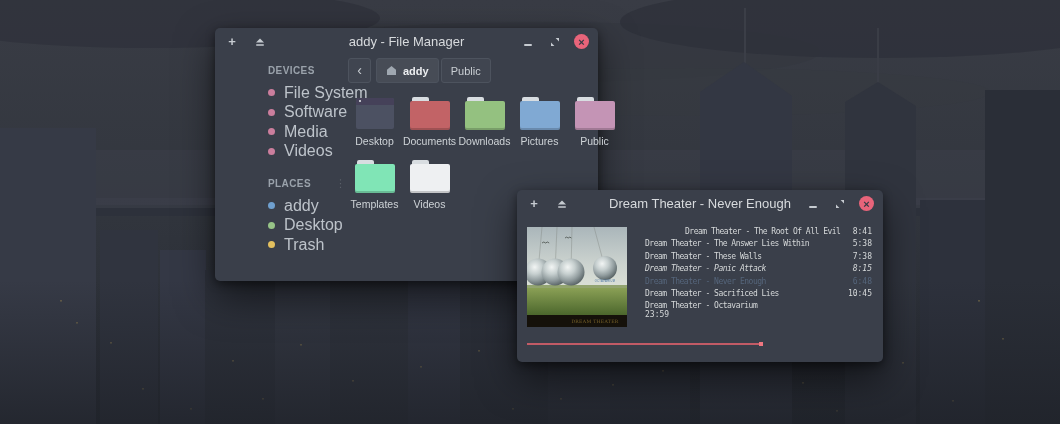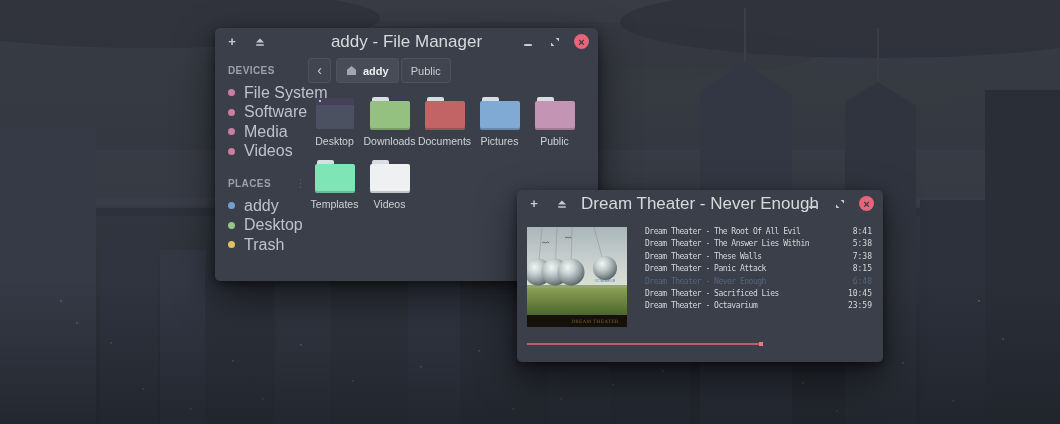--- a/index.html
+++ b/index.html
@@ -8,32 +8,32 @@
   .wallpaper{position:absolute;inset:0;display:block;}
 
   
   .window{position:absolute;background:#3a3f4a;border-radius:5px;
           box-shadow:0 16px 38px rgba(0,0,0,.55),0 3px 10px rgba(0,0,0,.45);}
   .fm{left:215px;top:28px;width:383px;height:253px;}
   .mp{left:517px;top:190px;width:366px;height:172px;}
 
   .titlebar{position:relative;height:27px;display:flex;align-items:center;padding:0 9px;}
   .title{position:absolute;left:0;right:0;top:0;height:27px;line-height:27px;
-         text-align:center;font-size:17px;color:#d7dadd;pointer-events:none;}
+         text-align:center;font-size:13px;color:#d7dadd;pointer-events:none;}
   .tb-left,.tb-right{display:flex;align-items:center;gap:12px;z-index:2;}
   .tb-right{margin-left:auto;gap:11px;}
   .tb-btn{width:16px;height:16px;display:flex;align-items:center;justify-content:center;
           color:#c6cbd1;font-size:13px;font-weight:700;cursor:default;line-height:16px;}
   .minbar{width:8px;height:2px;background:#c6cbd1;border-radius:1px;margin-top:6px;}
   .closebtn{width:15px;height:15px;border-radius:50%;display:flex;align-items:center;
             justify-content:center;font-size:11px;font-weight:700;color:#363b45;}
 
   
   .fm-body{display:flex;height:226px;}
-  .fm-side{width:90px;flex:0 0 90px;position:relative;padding-top:10px;}
+  .fm-side{width:90px;flex:0 0 90px;position:relative;padding-top:10px;margin-left:40px;}
   .side-header{font-size:10px;font-weight:700;letter-spacing:.4px;color:#9aa2ab;
                margin:0 0 7px 13px;}
   .side-header.second{margin-top:17px;}
   .side-item{display:flex;align-items:center;height:19.5px;padding-left:13px;gap:9px;}
   .bullet{width:7px;height:7px;border-radius:50%;flex:0 0 7px;}
   .side-label{font-size:16px;color:#bdc3ca;white-space:nowrap;}
   .grip{position:absolute;right:-1px;top:126px;color:#5a6069;font-size:11px;line-height:4px;
         letter-spacing:0;}
   .fm-main{position:relative;flex:1;}
   .toolbar{display:flex;align-items:center;margin:2px 0 0 3px;height:27px;gap:5px;}
@@ -219,30 +219,30 @@
             <div class="icon-box">
               <div class="screen" style="background: rgb(76, 81, 98);"></div>
               <div class="screenhdr" style="background: rgb(69, 65, 89);"></div>
               <div class="dot"></div>
             </div>
             <div class="flabel">Desktop</div>
           </div>
           <div class="cell">
             <div class="icon-box">
               <div class="ftab" style="background: rgb(216, 221, 225);"></div>
+              <div class="fbody" style="background: rgb(194, 99, 102);"></div>
+            </div>
+            <div class="flabel">Documents</div>
+          </div>
+          <div class="cell">
+            <div class="icon-box">
+              <div class="ftab" style="background: rgb(216, 221, 225);"></div>
               <div class="fbody" style="background: rgb(148, 193, 128);"></div>
             </div>
             <div class="flabel">Downloads</div>
-          </div>
-          <div class="cell">
-            <div class="icon-box">
-              <div class="ftab" style="background: rgb(216, 221, 225);"></div>
-              <div class="fbody" style="background: rgb(194, 99, 102);"></div>
-            </div>
-            <div class="flabel">Documents</div>
           </div>
           <div class="cell">
             <div class="icon-box">
               <div class="ftab" style="background: rgb(216, 221, 225);"></div>
               <div class="fbody" style="background: rgb(128, 169, 211);"></div>
             </div>
             <div class="flabel">Pictures</div>
           </div>
           <div class="cell">
             <div class="icon-box">
@@ -333,45 +333,45 @@
       </g>
       <g stroke="#3a3f3a" stroke-width="0.7" fill="none">
         <path d="M15 16 q1.8 -2 3.6 0 q1.8 -2 3.6 0"></path>
         <path d="M38 11 q1.6 -1.8 3.2 0 q1.6 -1.8 3.2 0"></path>
       </g>
       <text x="78" y="55" text-anchor="middle" font-size="2.6" letter-spacing="0.4" fill="#44709f" font-family="Liberation Sans, sans-serif">OCTAVARIUM</text>
       <text x="68" y="95.5" text-anchor="middle" font-size="4.6" letter-spacing="0.3" fill="#78622a" font-family="DejaVu Serif, serif">DREAM THEATER</text>
     </svg>
 
     <div class="playlist">
-      <div class="track" style="color: rgb(214, 217, 218);">
+      <div class="track" style="color: rgb(214, 217, 218); margin-left: 40px;">
         <span class="t-title">Dream Theater - The Root Of All Evil</span>
         <span class="t-time">8:41</span>
       </div>
       <div class="track" style="color: rgb(214, 217, 218);">
         <span class="t-title">Dream Theater - The Answer Lies Within</span>
         <span class="t-time">5:38</span>
       </div>
       <div class="track" style="color: rgb(214, 217, 218); gap: 28px;">
         <span class="t-title">Dream Theater - These Walls</span>
         <span class="t-time">7:38</span>
       </div>
-      <div class="track" style="color: rgb(214, 217, 218);">
+      <div class="track" style="color: rgb(214, 217, 218); font-style: italic;">
         <span class="t-title">Dream Theater - Panic Attack</span>
         <span class="t-time">8:15</span>
       </div>
       <div class="track" style="color: rgb(85, 101, 123);">
         <span class="t-title">Dream Theater - Never Enough</span>
         <span class="t-time">6:48</span>
       </div>
       <div class="track" style="color: rgb(214, 217, 218);">
         <span class="t-title">Dream Theater - Sacrificed Lies</span>
         <span class="t-time">10:45</span>
       </div>
-      <div class="track" style="color: rgb(214, 217, 218);">
+      <div class="track" style="color: rgb(214, 217, 218); flex-direction: column;">
         <span class="t-title">Dream Theater - Octavarium</span>
         <span class="t-time">23:59</span>
       </div>
     </div>
 
     <div class="seek">
       <div class="seek-fill" style="width: 68%; background: rgb(194, 91, 102);">
         <div class="seek-handle" style="background: rgb(239, 118, 128);"></div>
       </div>
     </div>

